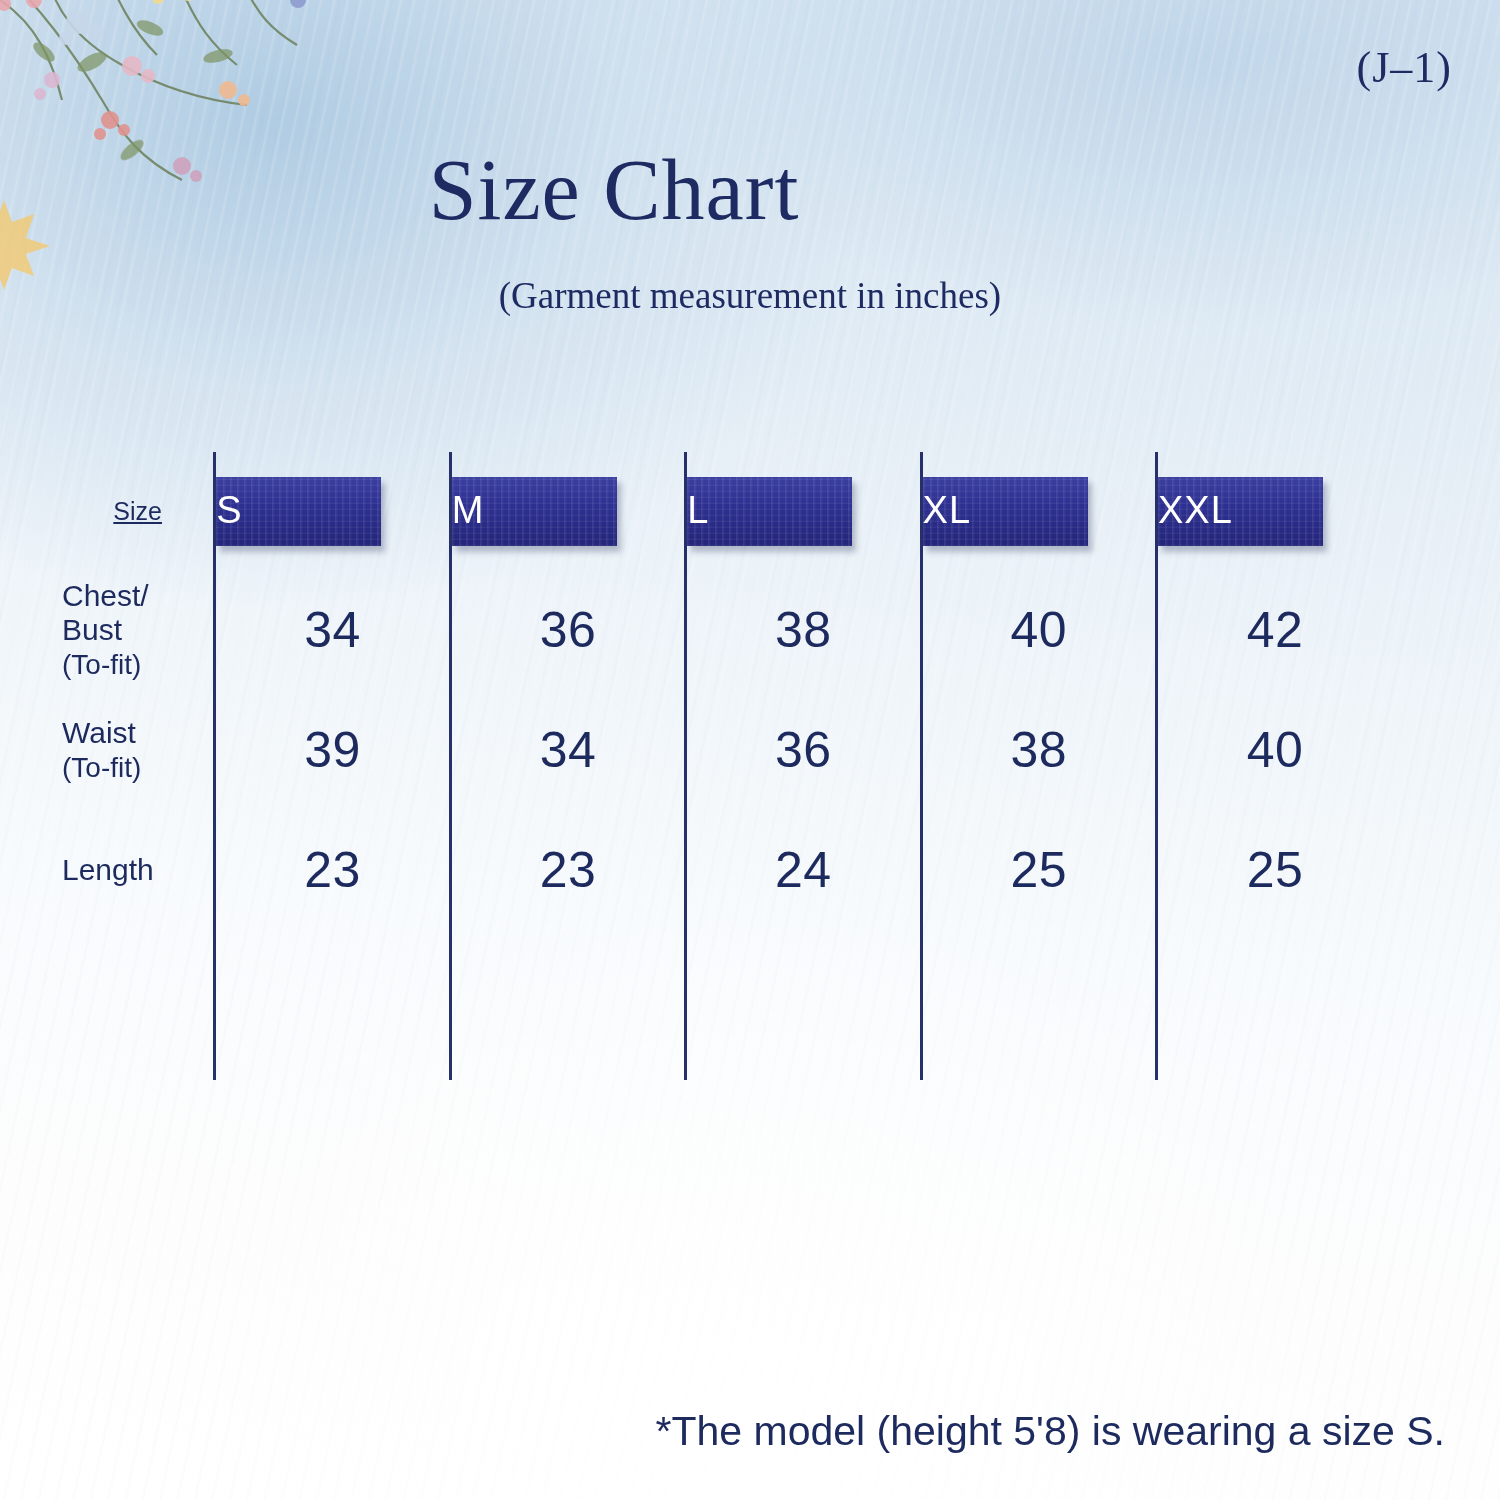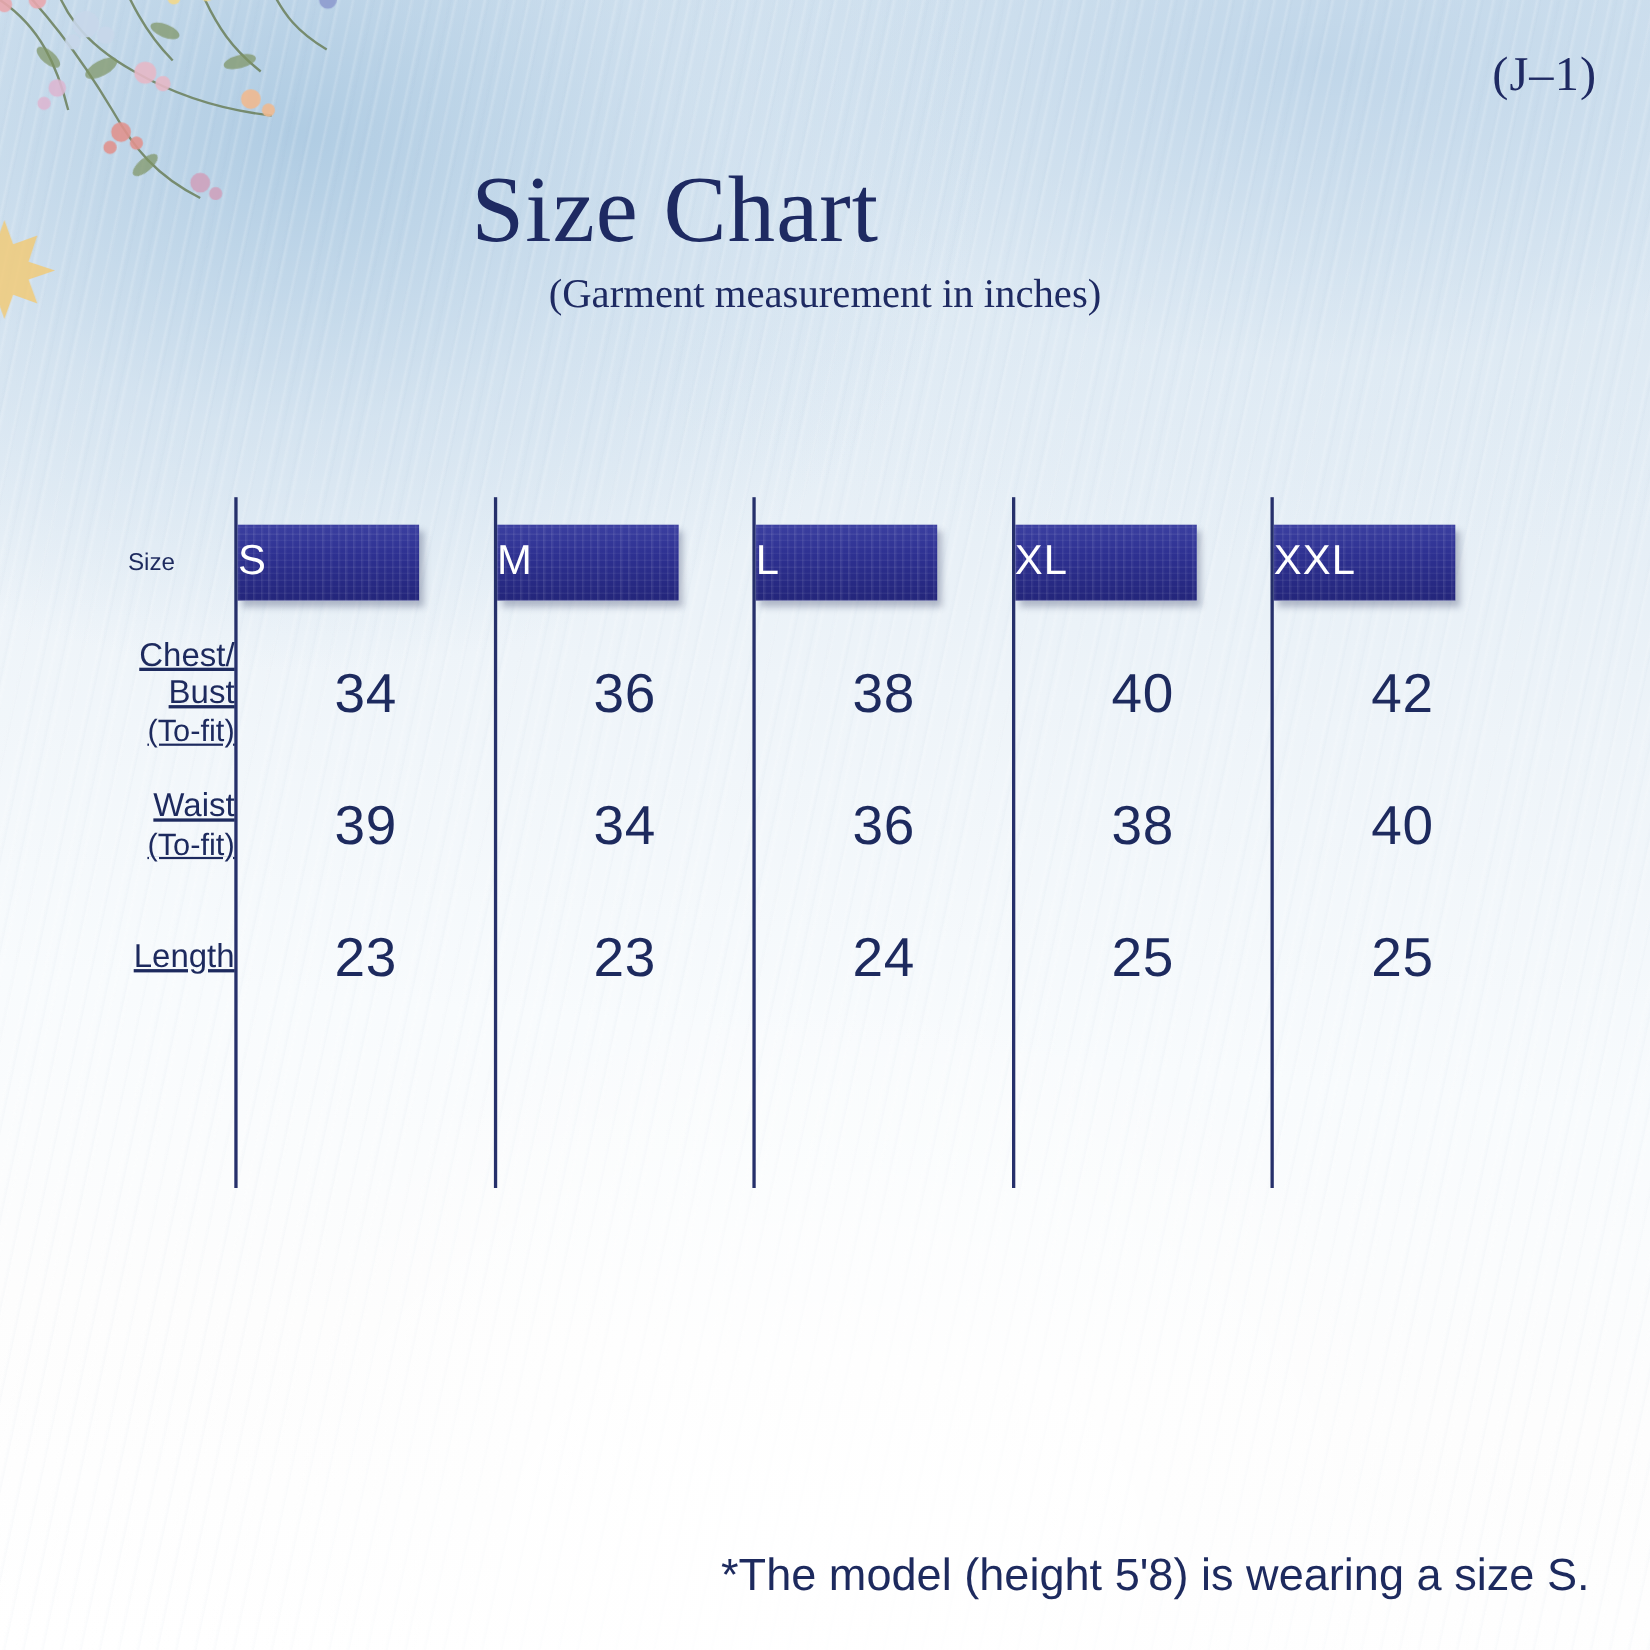--- a/index.html
+++ b/index.html
@@ -65,21 +65,21 @@
     left: 0;
     width: 1228px;
     text-align: center;
     font-family: "Liberation Serif", serif;
     font-size: 86px;
     color: #1e2a62;
     letter-spacing: 1px;
   }
   .subtitle {
     position: absolute;
-    top: 246px;
+    top: 274px;
     left: 0;
     width: 1500px;
     text-align: center;
     font-family: "Liberation Serif", serif;
     font-size: 37px;
     color: #1e2a62;
   }
 
   
   .table-wrap {
@@ -115,23 +115,24 @@
   .vline-row td + td {
     border-left: 3px solid #26306b;
   }
 
   
   .header-row td {
     height: 118px;
     vertical-align: middle;
   }
   .hdr-label {
-    font-size: 22px;
+    font-size: 25px;
     color: #1d2a5e;
     text-align: center;
+    text-decoration: underline;
   }
   .badge {
     display: inline-block;
     position: relative;
     min-width: 165px;
     padding: 12px 0 14px 0;
     background:
       repeating-linear-gradient(90deg, rgba(255,255,255,0.10) 0px, rgba(255,255,255,0.0) 3px, rgba(255,255,255,0.0) 7px),
       linear-gradient(180deg, #3b3fa0 0%, #2e3192 38%, #23257a 100%);
     color: #ffffff;
@@ -141,26 +142,25 @@
   }
   .badge::after {
     content: "";
     position: absolute;
     left: 0; right: 0; top: 0; bottom: 0;
     background: repeating-linear-gradient(0deg, rgba(255,255,255,0.07) 0px, rgba(255,255,255,0.0) 2px, rgba(255,255,255,0.0) 6px);
     pointer-events: none;
   }
 
   .row-label {
-    text-align: right;
+    text-align: left;
     font-size: 30px;
     line-height: 1.14;
     color: #1d2a5e;
     padding: 0 6px;
-    text-decoration: underline;
   }
   .row-label .sub {
     display: block;
     font-size: 28px;
     margin-top: 2px;
   }
   .value {
     font-size: 50px;
     color: #1d2a5e;
     letter-spacing: 0.5px;

